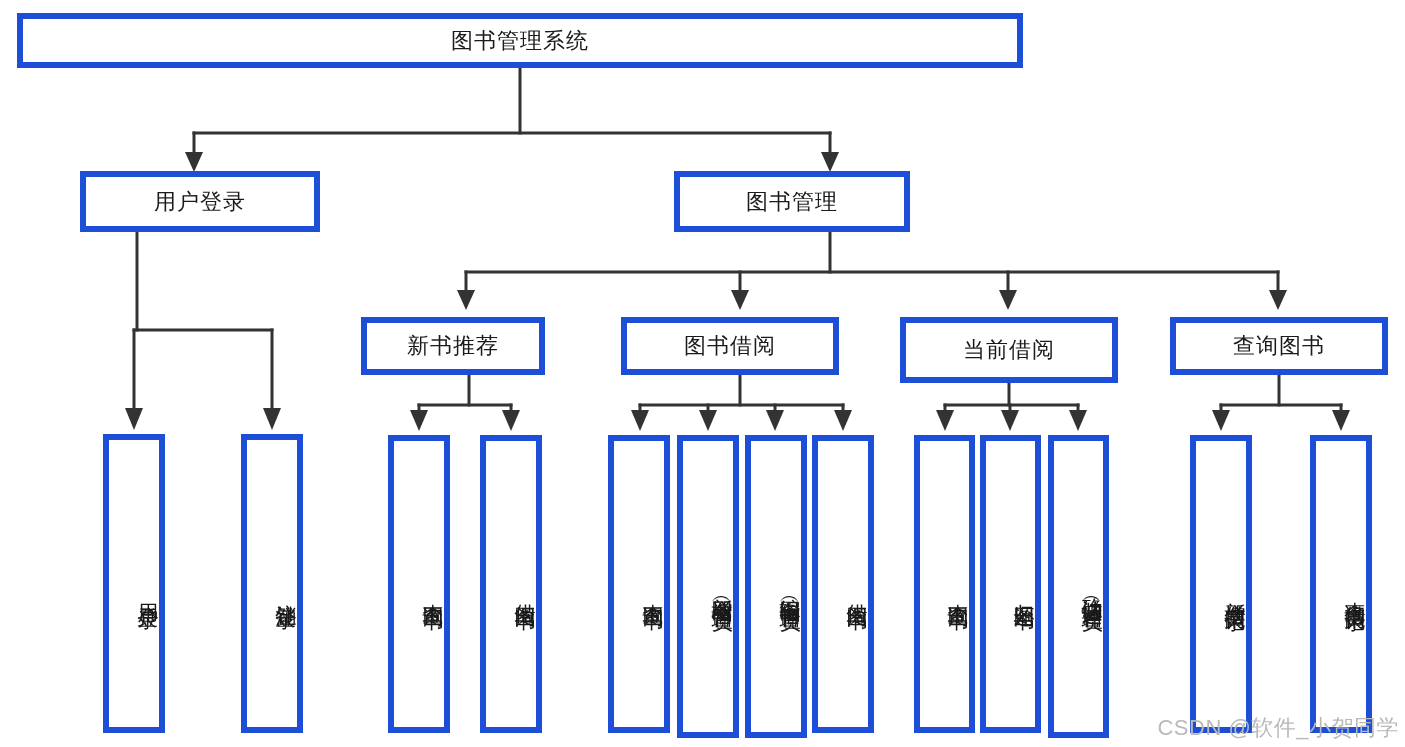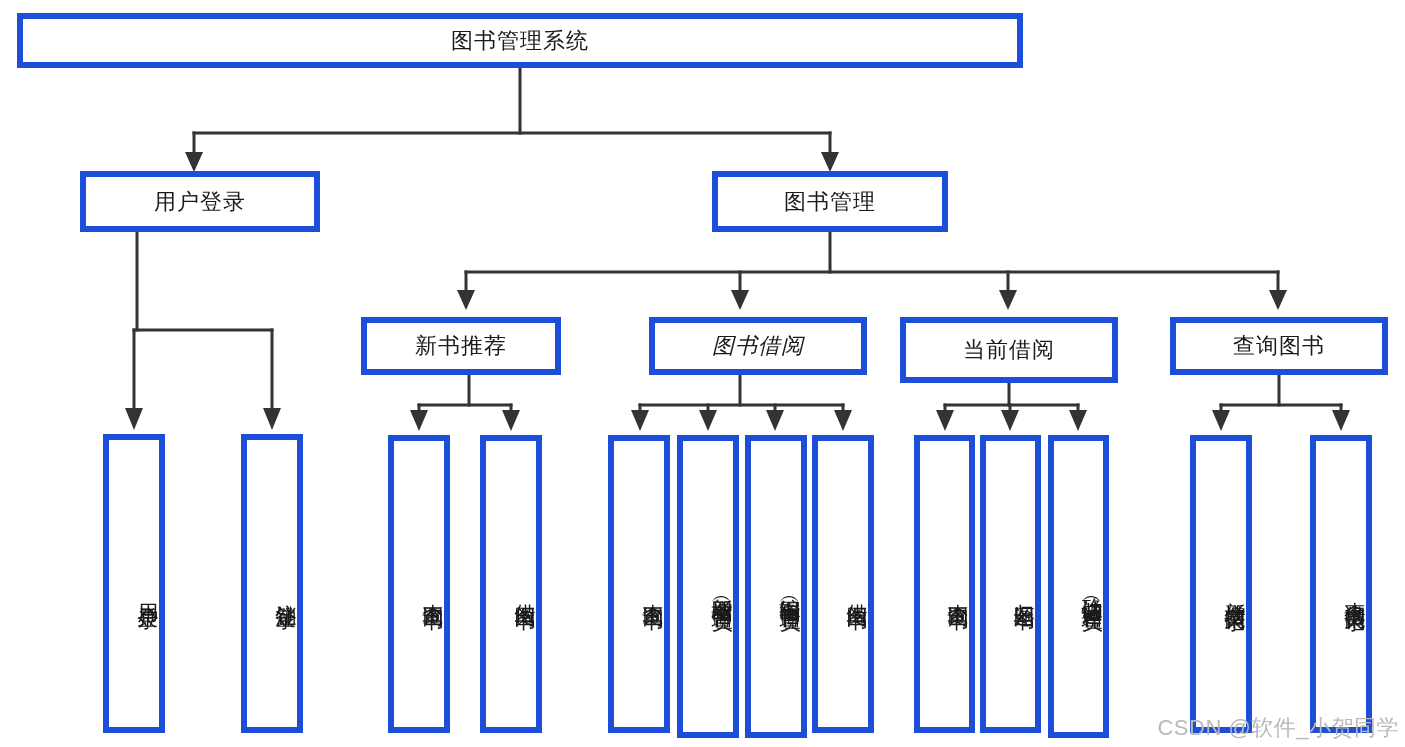--- a/index.html
+++ b/index.html
@@ -149,28 +149,28 @@
     </g>
   </svg>
 
   <div class="node horiz" style="left:17px; top:13px; width:1006px; height:55px;">
     <span class="lbl">图书管理系统</span>
   </div>
 
   <div class="node horiz" style="left:80px; top:171px; width:240px; height:61px;">
     <span class="lbl">用户登录</span>
   </div>
-  <div class="node horiz" style="left:712px; top:171px; width:236px; height:61px;">
+  <div class="node horiz" style="left:674px; top:171px; width:236px; height:61px;">
     <span class="lbl">图书管理</span>
   </div>
 
-  <div class="node horiz" style="left:361px; top:317px; width:200px; height:58px;">
+  <div class="node horiz" style="left:361px; top:317px; width:184px; height:58px;">
     <span class="lbl">新书推荐</span>
   </div>
-  <div class="node horiz" style="left:649px; top:317px; width:218px; height:58px;font-style:italic;">
+  <div class="node horiz" style="left:621px; top:317px; width:218px; height:58px;">
     <span class="lbl">图书借阅</span>
   </div>
   <div class="node horiz" style="left:900px; top:317px; width:218px; height:66px;">
     <span class="lbl">当前借阅</span>
   </div>
   <div class="node horiz" style="left:1170px; top:317px; width:218px; height:58px;">
     <span class="lbl">查询图书</span>
   </div>
 
   <div class="node vert" style="left:103px; top:434px; width:62px; height:299px;">

